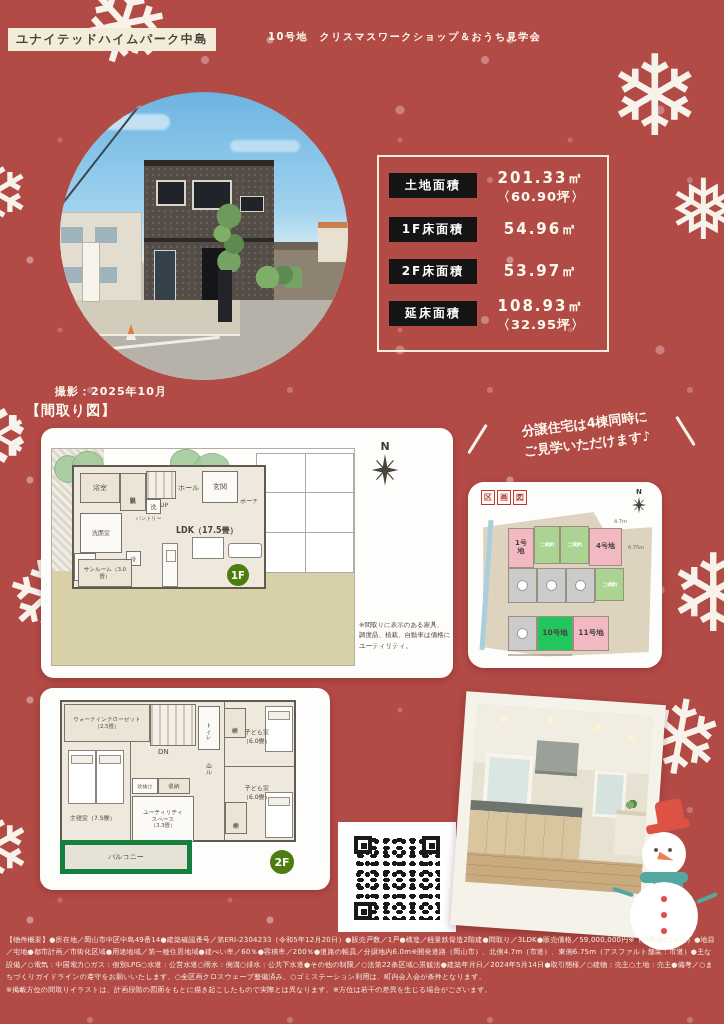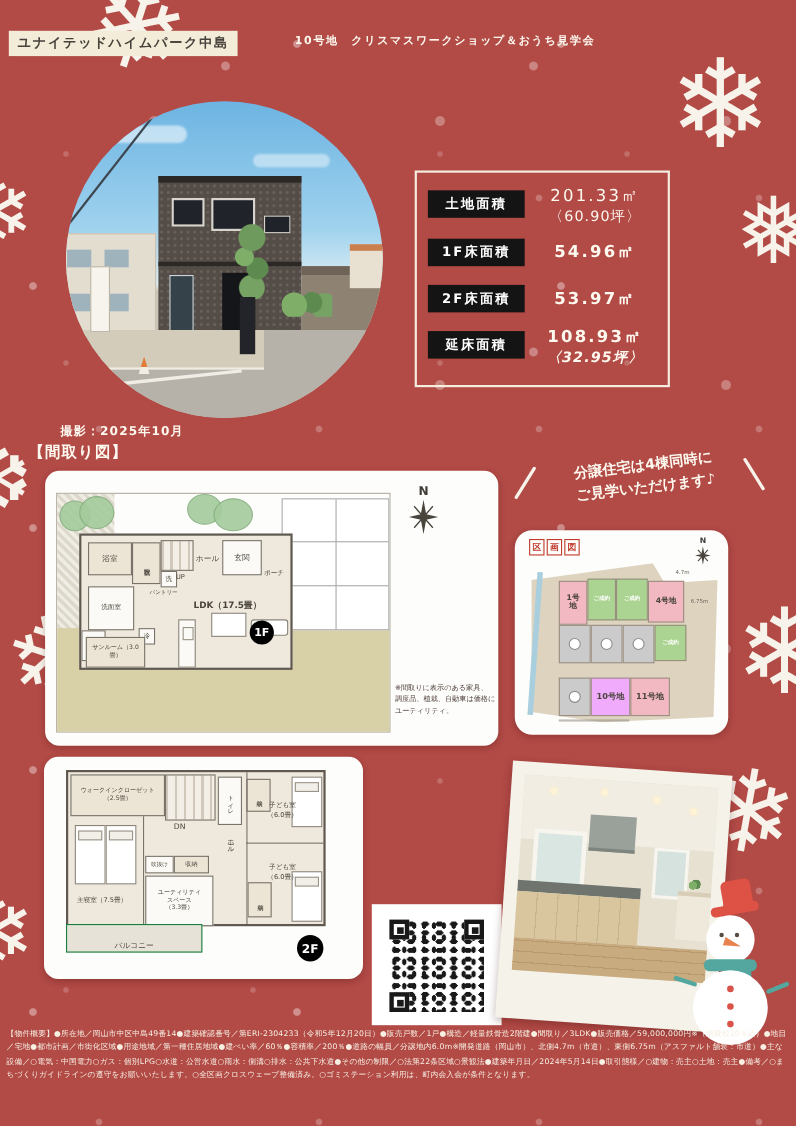--- a/index.html
+++ b/index.html
@@ -18,21 +18,21 @@
   .card{position:absolute;background:#fdfdfb;border-radius:13px;box-shadow:0 2px 6px rgba(60,10,10,.25);}
   .cream-box{background:#f2ecd9;color:#46413a;font-weight:bold;display:flex;align-items:center;justify-content:center;}
   .chip{background:#141414;color:#fff;font-weight:bold;display:flex;align-items:center;justify-content:center;letter-spacing:2px;}
   .lbl{position:absolute;white-space:nowrap;}
   .room{position:absolute;border:1px solid #7a736a;background:#ece5d6;color:#4a453c;
     display:flex;flex-direction:column;align-items:center;justify-content:center;text-align:center;line-height:1.25;}
   .room.white{background:#fbfaf6;}
   .wall{position:absolute;border:2px solid #5f5952;background:#efe9dd;}
   .stairs{position:absolute;border:1px solid #7a736a;
     background:repeating-linear-gradient(90deg,#cfc8bb 0 2px,#f3efe6 2px 8px);}
-  .badge{position:absolute;background:#000000;color:#fff;font-weight:bold;border-radius:50%;
+  .badge{position:absolute;background:#4d7c0f;color:#fff;font-weight:bold;border-radius:50%;
     display:flex;align-items:center;justify-content:center;}
   .tree{position:absolute;background:#a5cb9d;border:1px solid #84ae7e;border-radius:50%;opacity:.9;}
   .lot{position:absolute;border:1px solid #9b8f80;display:flex;align-items:center;justify-content:center;
     text-align:center;font-weight:bold;color:#4a453c;line-height:1.1;}
   .bed{position:absolute;background:#fff;border:1px solid #8a8378;}
   .bed:before{content:"";position:absolute;left:2px;right:2px;top:4px;height:7px;border:1px solid #9a9388;background:#f2efe8;}
   .vtext{writing-mode:vertical-rl;text-orientation:upright;}
   .footer-text{color:#f6efe2;font-size:7px;line-height:1.75;letter-spacing:.2px;}
   .slash{position:absolute;width:3px;height:34px;background:#f7f3ea;border-radius:2px;}
   .dimlbl{position:absolute;font-size:5px;color:#6b655c;}
@@ -93,21 +93,21 @@
     <div class="abs" style="left:22px;top:150px;width:16px;height:58px;background:#f6f4ec;border:1px solid #b9b4a5;"></div>
     <div class="abs" style="left:66px;top:232px;width:10px;height:16px;background:linear-gradient(180deg,#e07b3a 60%,#f0ede4 60%);clip-path:polygon(50% 0,100% 100%,0 100%);"></div>
     <div class="abs" style="left:158px;top:178px;width:14px;height:52px;background:#23242a;"></div>
   </div>
 
   <div class="abs" style="left:377px;top:155px;width:228px;height:193px;border:2px solid #f4eede;">
 
     <div class="chip abs" style="left:10px;top:16px;width:88px;height:25px;font-size:12px;">
         <span>土地面積</span>
       </div>
-    <div class="abs" style="left:102px;top:12px;width:120px;text-align:center;color:#fdf9ef;font-weight:normal;">
+    <div class="abs" style="left:102px;top:12px;width:120px;text-align:center;color:#fdf9ef;font-weight:bold;">
       <div style="font-size:15px;letter-spacing:2px;">201.33㎡</div>
       <div style="font-size:13px;letter-spacing:1px;">〈60.90坪〉</div>
     </div>
 
     <div class="chip abs" style="left:10px;top:60px;width:88px;height:25px;font-size:12px;">
         <span>1F床面積</span>
       </div>
     <div class="abs" style="left:102px;top:63px;width:120px;text-align:center;color:#fdf9ef;font-weight:bold;">
       <div style="font-size:15px;letter-spacing:2px;">54.96㎡</div>
     </div>
@@ -117,21 +117,21 @@
       </div>
     <div class="abs" style="left:102px;top:105px;width:120px;text-align:center;color:#fdf9ef;font-weight:bold;">
       <div style="font-size:15px;letter-spacing:2px;">53.97㎡</div>
     </div>
 
     <div class="chip abs" style="left:10px;top:144px;width:88px;height:25px;font-size:12px;">
         <span>延床面積</span>
       </div>
     <div class="abs" style="left:102px;top:140px;width:120px;text-align:center;color:#fdf9ef;font-weight:bold;">
       <div style="font-size:15px;letter-spacing:2px;">108.93㎡</div>
-      <div style="font-size:13px;letter-spacing:1px;font-style:italic;">〈32.95坪〉</div>
+      <div style="font-size:13px;letter-spacing:1px;">〈32.95坪〉</div>
     </div>
   </div>
 
   <div class="abs" style="left:55px;top:384px;color:#fdf9ef;font-weight:bold;font-size:11px;letter-spacing:1px;">撮影：2025年10月</div>
   <div class="abs" style="left:26px;top:402px;color:#fdf9ef;font-weight:bold;font-size:14px;letter-spacing:1px;">【間取り図】</div>
 
   <div class="abs" style="left:470px;top:408px;width:230px;height:66px;">
     <div class="slash" style="left:6px;top:14px;transform:rotate(32deg);"></div>
     <div class="slash" style="left:214px;top:6px;transform:rotate(-32deg);"></div>
     <div class="abs" style="left:24px;top:6px;width:184px;text-align:center;color:#fdf9ef;font-weight:bold;font-size:13px;transform:rotate(-7deg);line-height:1.55;">
@@ -150,21 +150,21 @@
         <div class="abs" style="left:0;top:38px;width:96px;height:1px;background:#aaa;"></div>
         <div class="abs" style="left:0;top:78px;width:96px;height:1px;background:#aaa;"></div>
         <div class="abs" style="left:48px;top:0;width:1px;height:118px;background:#aaa;"></div>
       </div>
 
       <div class="tree" style="left:2px;top:6px;width:26px;height:26px;"></div>
       <div class="tree" style="left:20px;top:2px;width:30px;height:28px;"></div>
       <div class="tree" style="left:118px;top:0px;width:30px;height:26px;"></div>
       <div class="tree" style="left:142px;top:4px;width:34px;height:28px;"></div>
 
-      <div class="wall" style="left:20px;top:36px;width:190px;height:120px;">
+      <div class="wall" style="left:20px;top:16px;width:190px;height:120px;">
         <div class="room" style="left:6px;top:6px;width:38px;height:28px;font-size:7px;">
             <span>浴室</span>
           </div>
         <div class="room" style="left:46px;top:6px;width:24px;height:36px;font-size:6px;">
             <span class="vtext">脱衣室</span>
           </div>
         <div class="stairs" style="left:72px;top:4px;width:28px;height:26px;"></div>
         <div class="room white" style="left:72px;top:32px;width:13px;height:13px;font-size:6px;">
             <span>洗</span>
           </div>
@@ -252,21 +252,21 @@
     <div class="lot" style="left:98px;top:86px;width:27px;height:33px;background:#cbcbcb;">
         <span style="width:9px;height:9px;border:1.5px solid #8d8d8d;border-radius:50%;background:#fff;"></span>
       </div>
     <div class="lot" style="left:127px;top:86px;width:27px;height:31px;background:#abd492;font-size:5px;color:#fff;">
         <span>ご成約</span>
       </div>
 
     <div class="lot" style="left:40px;top:134px;width:27px;height:33px;background:#cbcbcb;">
         <span style="width:9px;height:9px;border:1.5px solid #8d8d8d;border-radius:50%;background:#fff;"></span>
       </div>
-    <div class="lot" style="left:69px;top:134px;width:34px;height:33px;background:#f0abfc;font-size:7.5px;">
+    <div class="lot" style="left:69px;top:134px;width:34px;height:33px;background:#22c55e;font-size:7.5px;">
         <span>10号地</span>
       </div>
     <div class="lot" style="left:105px;top:134px;width:34px;height:33px;background:#f2b9c3;font-size:7.5px;">
         <span>11号地</span>
       </div>
     <div class="dimlbl" style="left:146px;top:36px;">4.7m</div>
     <div class="dimlbl" style="left:160px;top:62px;">6.75m</div>
     <div class="abs" style="left:40px;top:172px;width:64px;height:2px;background:#9a9288;opacity:.6;"></div>
   </div>
 
@@ -312,21 +312,21 @@
         <span>ユーティリティ</span>
         <span>スペース</span>
         <span>（3.3畳）</span>
       </div>
       <div class="abs" style="left:0;top:40px;width:68px;height:98px;border-right:1px solid #7a736a;">
         <div class="bed" style="left:6px;top:8px;width:26px;height:52px;"></div>
         <div class="bed" style="left:34px;top:8px;width:26px;height:52px;"></div>
         <div class="lbl" style="left:8px;top:72px;font-size:6px;color:#4a453c;">主寝室（7.5畳）</div>
       </div>
     </div>
-    <div class="abs" style="left:20px;top:152px;width:122px;height:24px;border:1px solid #15803d;background:#e6e2d8;display:flex;align-items:flex-end;justify-content:center;font-size:7px;color:#4a453c;">
+    <div class="abs" style="left:20px;top:152px;width:122px;height:24px;border:5px solid #15803d;background:#e6e2d8;display:flex;align-items:center;justify-content:center;font-size:7px;color:#4a453c;">
       <span>バルコニー</span>
     </div>
     <div class="badge" style="left:230px;top:162px;width:24px;height:24px;font-size:11px;">
         <span>2F</span>
       </div>
   </div>
 
   <div class="abs" style="left:338px;top:822px;width:118px;height:110px;background:#fff;">
     <div class="abs" style="left:16px;top:14px;width:86px;height:84px;
       background-image:radial-gradient(#191919 34%, transparent 36%),radial-gradient(#191919 38%, transparent 40%);
@@ -374,14 +374,15 @@
     <div class="abs" style="left:18px;top:70px;width:68px;height:68px;background:#fff;border-radius:50%;">
       <div class="abs" style="left:31px;top:14px;width:6px;height:6px;background:#d95348;border-radius:50%;"></div>
       <div class="abs" style="left:31px;top:30px;width:6px;height:6px;background:#d95348;border-radius:50%;"></div>
       <div class="abs" style="left:31px;top:46px;width:6px;height:6px;background:#d95348;border-radius:50%;"></div>
     </div>
     <div class="abs" style="left:0px;top:78px;width:22px;height:4px;background:#53a79e;border-radius:2px;transform:rotate(18deg);"></div>
     <div class="abs" style="left:84px;top:84px;width:22px;height:4px;background:#53a79e;border-radius:2px;transform:rotate(-22deg);"></div>
   </div>
 
   <div class="abs footer-text" style="left:6px;top:934px;width:712px;">【物件概要】●所在地／岡山市中区中島49番14●建築確認番号／第ERI-2304233（令和5年12月20日）●販売戸数／1戸●構造／軽量鉄骨造2階建●間取り／3LDK●販売価格／59,000,000円※（消費税10％込）●地目／宅地●都市計画／市街化区域●用途地域／第一種住居地域●建ぺい率／60％●容積率／200％●道路の幅員／分譲地内6.0m※開発道路（岡山市）、北側4.7m（市道）、東側6.75m（アスファルト舗装：市道）●主な設備／○電気：中国電力○ガス：個別LPG○水道：公営水道○雨水：側溝○排水：公共下水道●その他の制限／○法第22条区域○景観法●建築年月日／2024年5月14日●取引態様／○建物：売主○土地：売主●備考／○まちづくりガイドラインの遵守をお願いいたします。○全区画クロスウェーブ整備済み。○ゴミステーション利用は、町内会入会が条件となります。</div>
+  <div class="abs footer-text" style="left:6px;top:984px;width:712px;">※掲載方位の間取りイラストは、計画段階の図面をもとに描き起こしたもので実際とは異なります。※方位は若干の差異を生じる場合がございます。</div>
 
 </div>
 
 </body></html>

